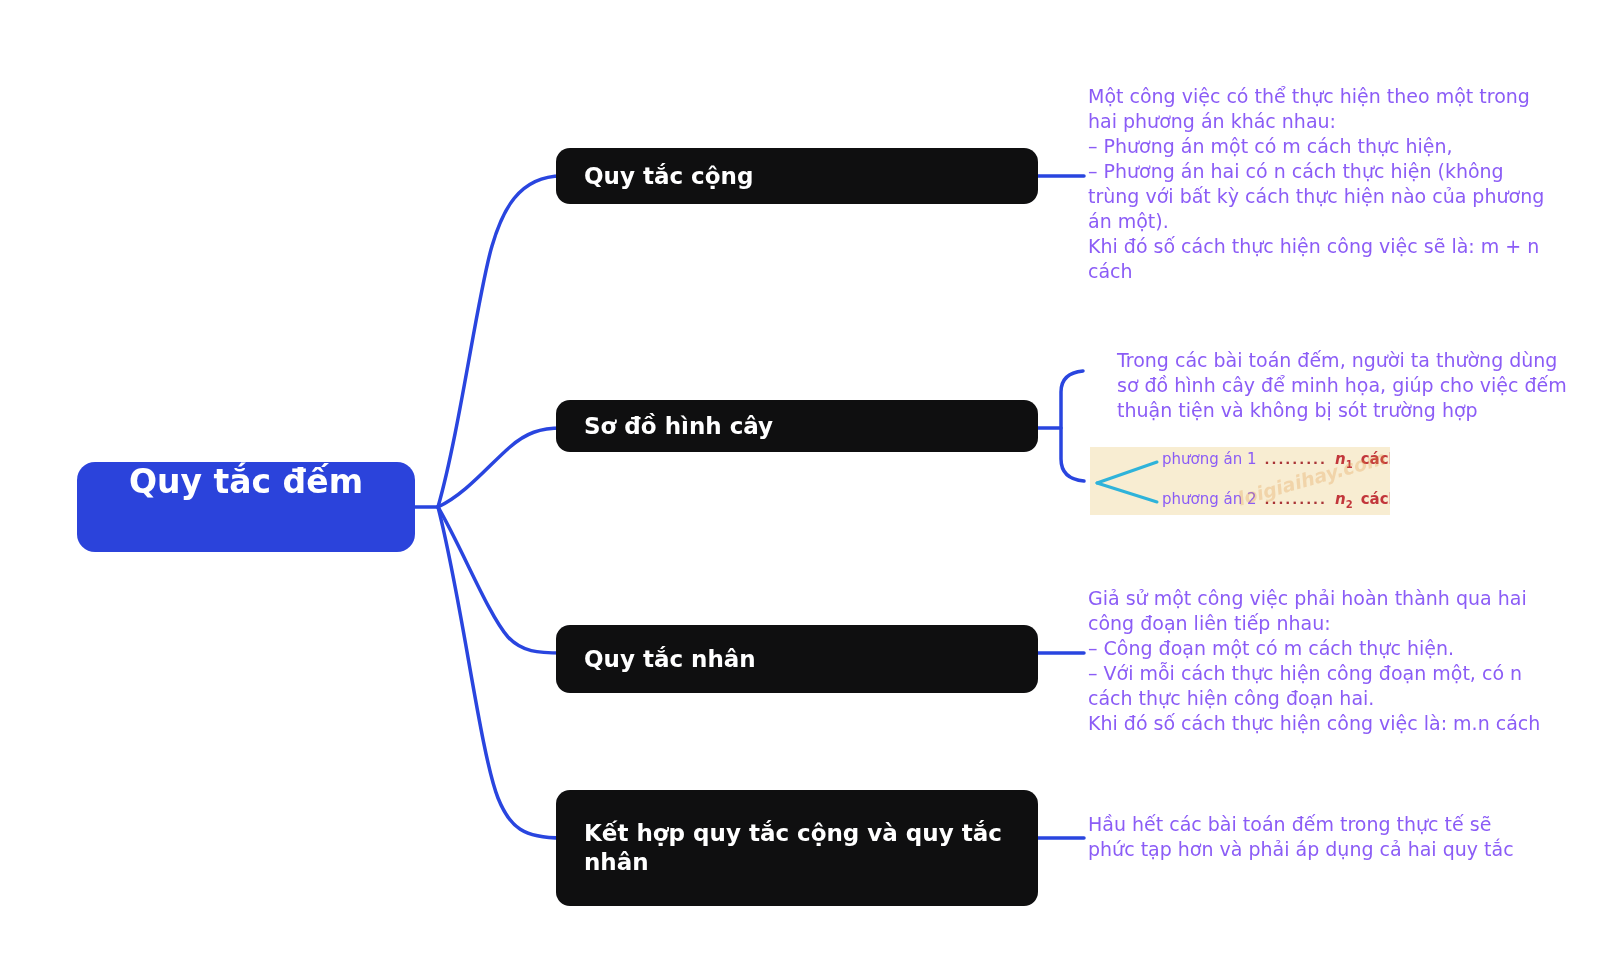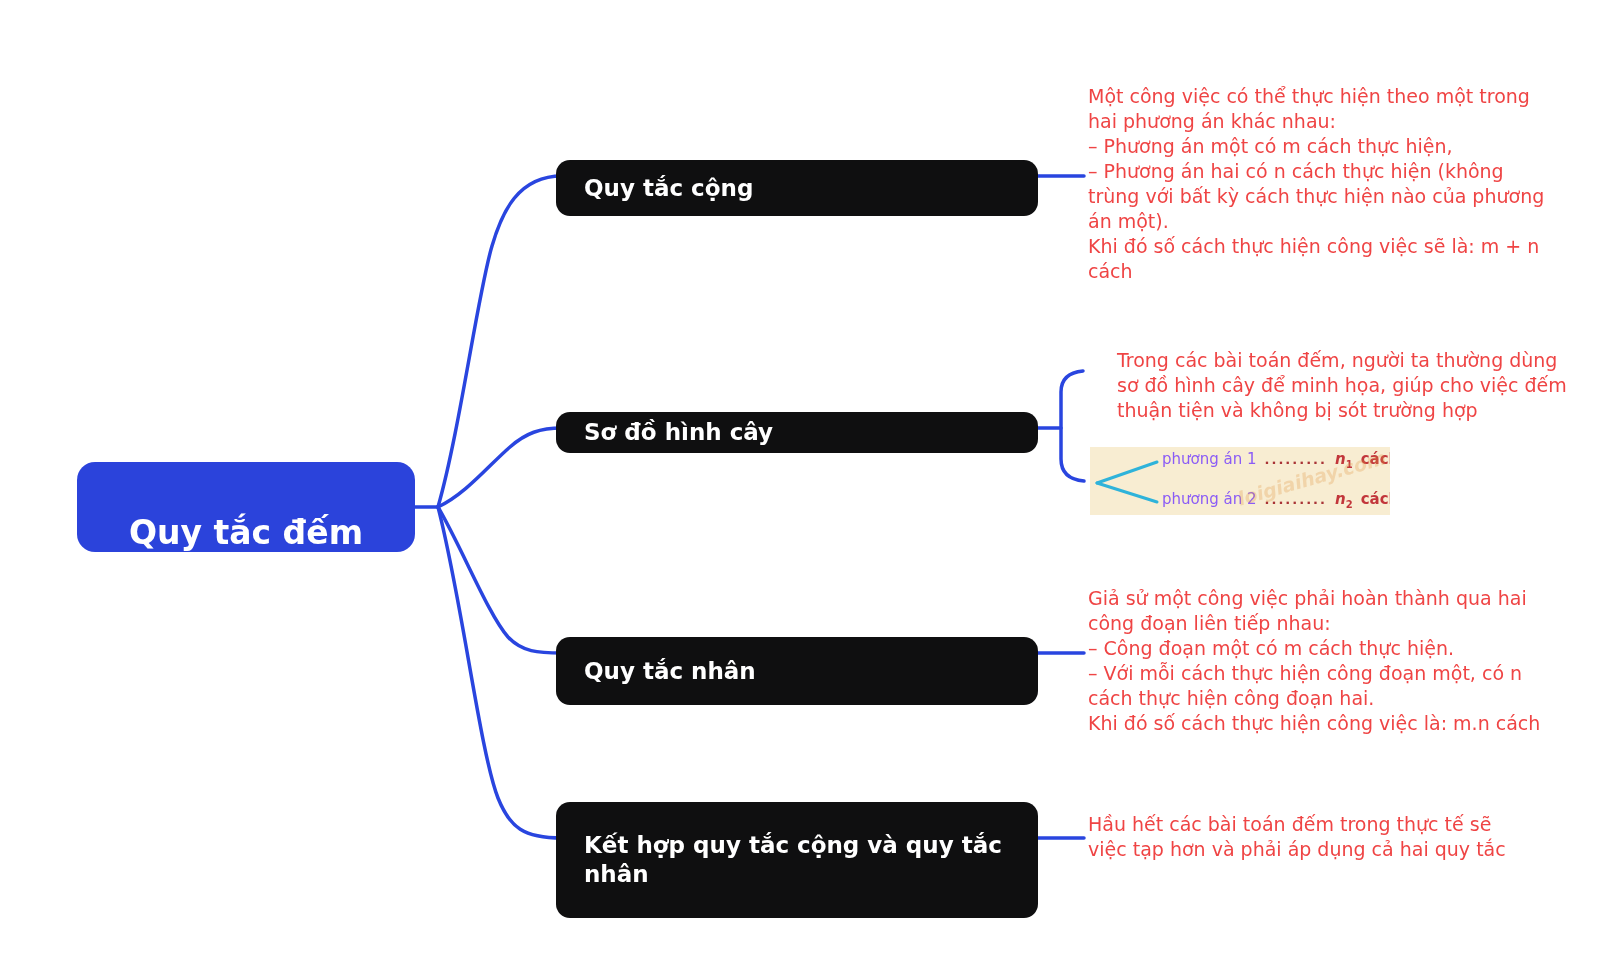--- a/index.html
+++ b/index.html
@@ -6,35 +6,35 @@
   body{
     width:1624px;height:961px;position:relative;overflow:hidden;
     font-family:"DejaVu Sans","Liberation Sans",sans-serif;
   }
   .canvas{position:absolute;inset:0;}
   svg.wires{position:absolute;left:0;top:0;z-index:0;}
   .node{
     position:absolute;z-index:2;display:flex;align-items:center;
     box-sizing:border-box;border-radius:14px;background:#0F0F10;color:#ffffff;
     font-weight:700;font-size:23px;line-height:1.25;
-    padding:8px 16px 8px 28px;left:556px;width:482px;margin-top:12px;
+    padding:8px 16px 8px 28px;left:556px;width:482px;
   }
   .node-root{
     position:absolute;z-index:2;left:77px;top:462px;width:338px;height:90px;
     background:#2B43DB;border-radius:18px;color:#ffffff;
-    display:flex;align-items:flex-end;justify-content:center;
+    display:flex;align-items:flex-start;justify-content:center;
     font-weight:700;font-size:33px;
   }
   .node-1{top:148px;height:56px;}
-  .node-2{top:400px;height:41px;}
+  .node-2{top:400px;height:52px;}
   .node-3{top:625px;height:68px;}
   .node-4{top:790px;height:116px;}
   .desc{
     position:absolute;z-index:2;left:1088px;width:478px;
-    color:#ef4444;font-size:19px;line-height:25px;white-space:pre-line;
+    color:#8b5cf6;font-size:19px;line-height:25px;white-space:pre-line;
   }
   .desc-1{top:84px;}
   .desc-2{top:348px;margin-left:29px;}
   .desc-3{top:586px;}
   .desc-4{top:812px;}
   .figure{
     position:absolute;z-index:2;left:1090px;top:447px;width:300px;height:68px;
     background:#F8EDD2;overflow:hidden;
   }
   .figure svg{position:absolute;left:0;top:0;}
@@ -103,21 +103,21 @@
   <div class="desc desc-2">Trong các bài toán đếm, người ta thường dùng
 sơ đồ hình cây để minh họa, giúp cho việc đếm
 thuận tiện và không bị sót trường hợp</div>
   <div class="desc desc-3">Giả sử một công việc phải hoàn thành qua hai
 công đoạn liên tiếp nhau:
 – Công đoạn một có m cách thực hiện.
 – Với mỗi cách thực hiện công đoạn một, có n
 cách thực hiện công đoạn hai.
 Khi đó số cách thực hiện công việc là: m.n cách</div>
   <div class="desc desc-4">Hầu hết các bài toán đếm trong thực tế sẽ
-việc tạp hơn và phải áp dụng cả hai quy tắc</div>
+phức tạp hơn và phải áp dụng cả hai quy tắc</div>
 
   <div class="figure">
     <span class="fig-watermark">loigiaihay.com</span>
     <svg width="300" height="68" viewBox="0 0 300 68">
       <g fill="none" stroke="#2FB3DA" stroke-width="3" stroke-linecap="round">
         <path d="M 7 36 L 67 15"></path>
         <path d="M 7 36 L 67 55"></path>
       </g>
     </svg>
     <div class="fig-row fig-row-1">

